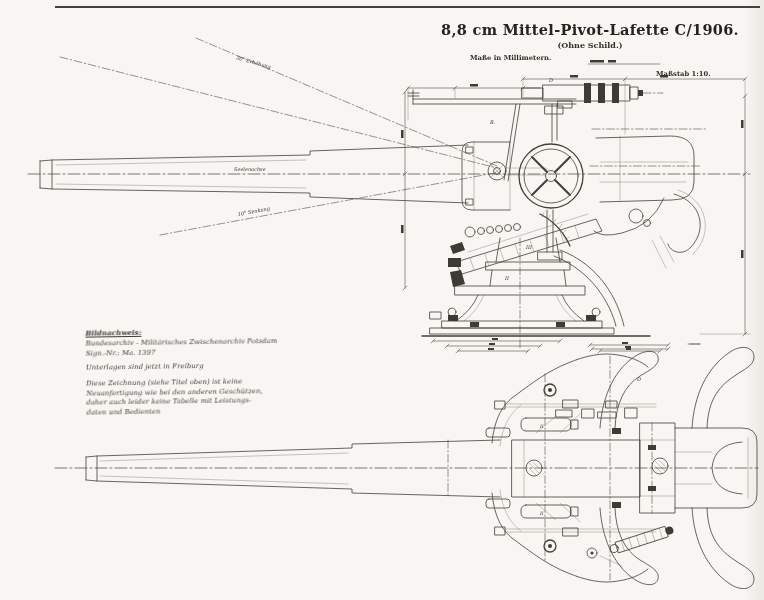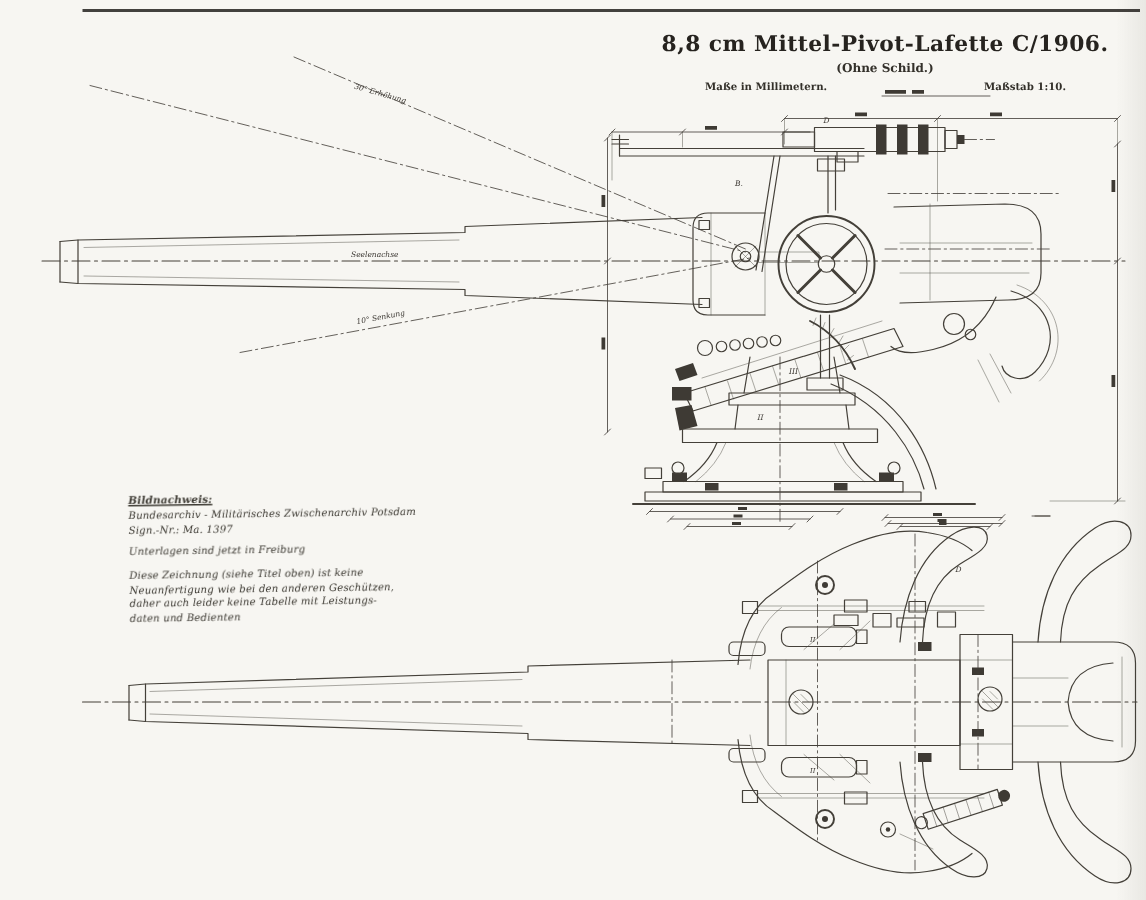--- a/index.html
+++ b/index.html
@@ -7,21 +7,21 @@
           font-family:"DejaVu Serif", serif;color:#2f2b26;}
   .edge-shade{position:absolute;right:0;top:0;width:20px;height:600px;
           background:linear-gradient(to right, rgba(60,55,45,0), rgba(60,55,45,0.07));pointer-events:none;}
   .topline{position:absolute;left:55px;top:6px;width:705px;height:2px;background:#23211e;opacity:.85;}
   .title{position:absolute;left:414px;top:21px;width:352px;text-align:center;
          font-size:14.5px;font-weight:bold;letter-spacing:.3px;color:#26231f;}
   .subtitle{position:absolute;left:414px;top:40px;width:352px;text-align:center;
          font-size:8px;font-weight:bold;color:#33302a;}
   .note{position:absolute;font-size:6.8px;font-weight:bold;color:#33302a;}
   .note-units{left:470px;top:54px;}
-  .note-scale{left:612px;top:54px;padding-left:44px;}
+  .note-scale{left:612px;top:70px;padding-left:44px;}
   .hw{position:absolute;left:86px;top:327px;width:232px;font-style:italic;
       font-size:6.8px;line-height:1.45;color:#3d3a33;transform:rotate(-0.8deg);letter-spacing:.1px;}
   .hw p{margin:0;}
   .hw .head{font-size:7px;font-weight:bold;text-decoration:underline;margin-bottom:1px;}
   .hw .mb4{margin-bottom:4px;}
   .hw .mb6{margin-bottom:6px;}
   svg{position:absolute;left:0;top:0;}
   svg text{font:italic 5px "DejaVu Serif", serif;fill:#2f2b26;stroke:none;}
   svg text.t45{font-size:4.5px;}
   .cl{stroke-dasharray:12 3 2 3;stroke-width:.7;}

